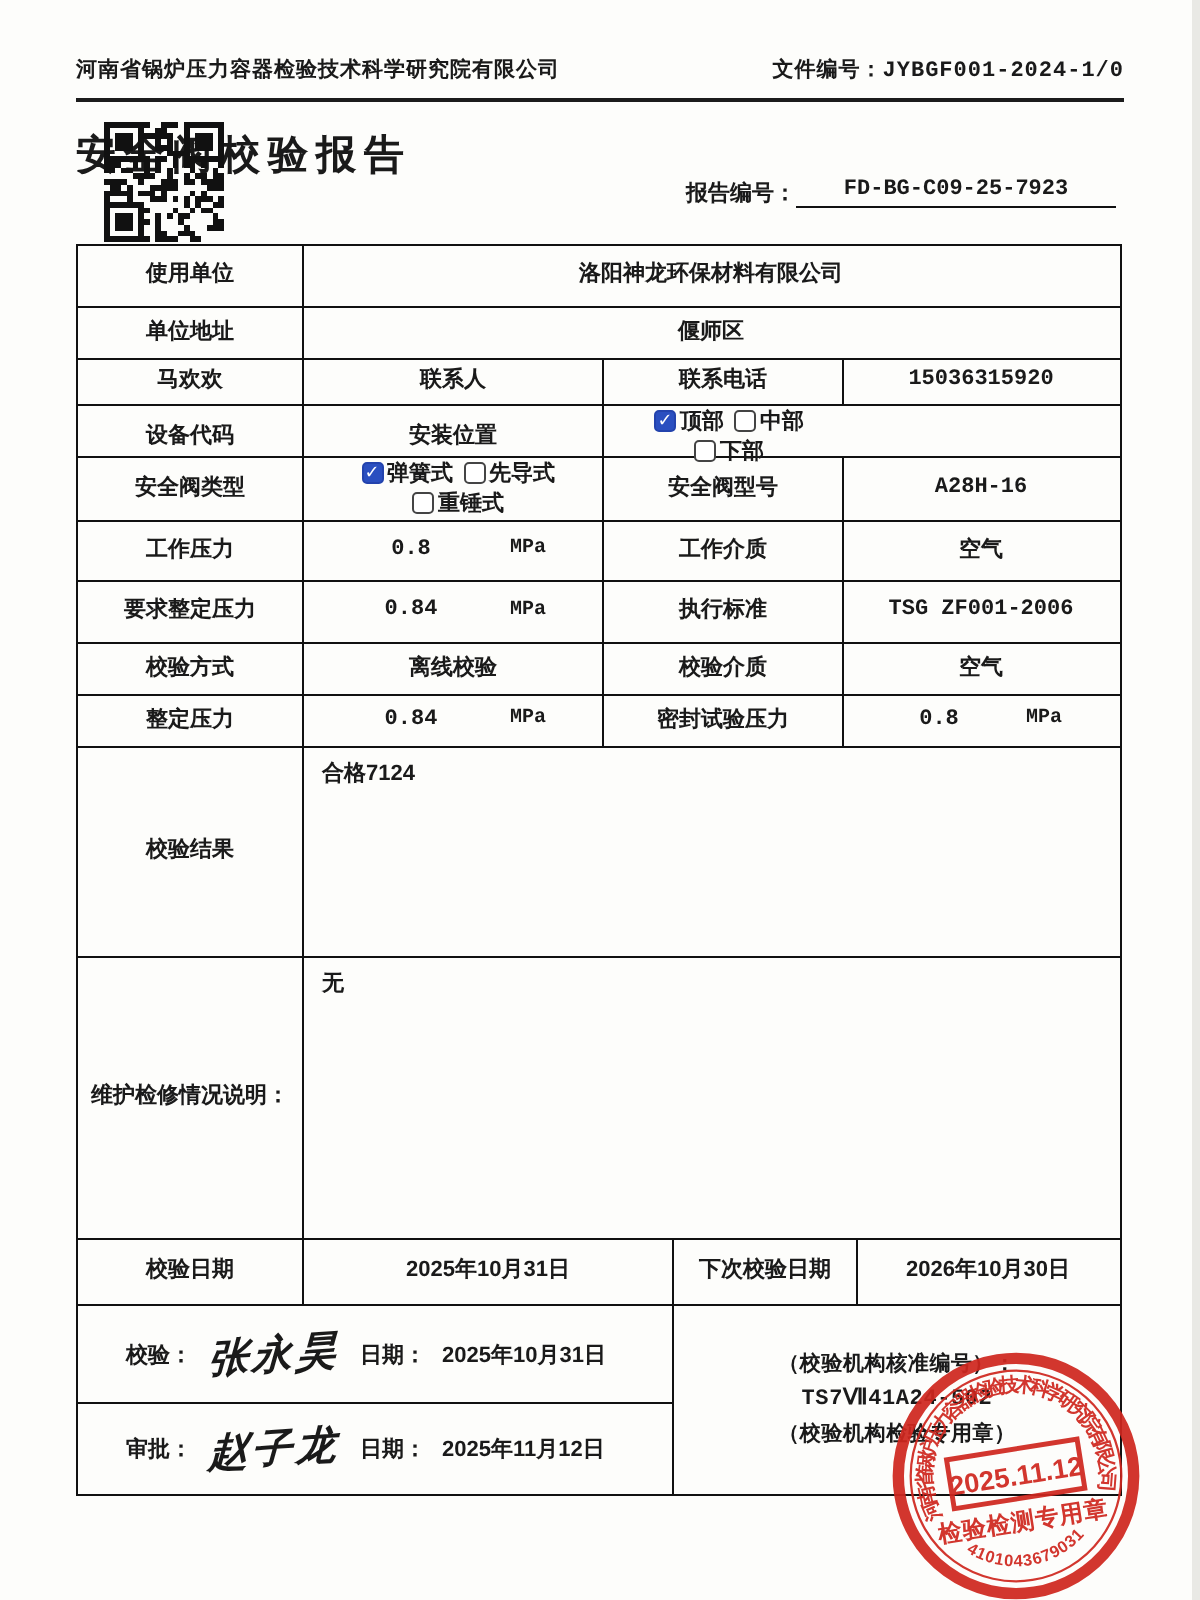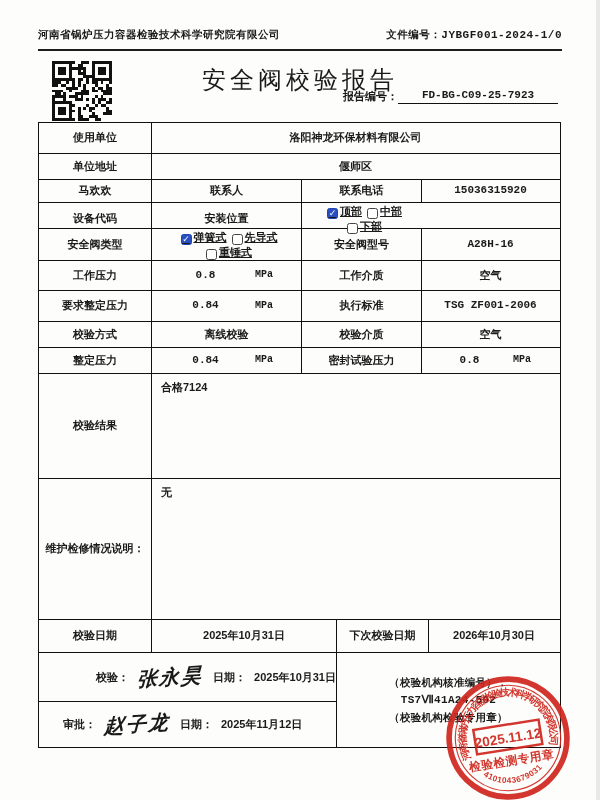--- a/index.html
+++ b/index.html
@@ -14,21 +14,21 @@
   .hdr{
     position:absolute;left:38px;right:38px;top:28px;
     display:flex;justify-content:space-between;align-items:flex-end;
     border-bottom:2.5px solid #1c1c1c;padding-bottom:7px;
     font-size:10.5px;font-weight:bold;letter-spacing:.5px;
   }
   
   .titleblock{position:absolute;left:38px;right:38px;top:54px;height:68px;}
   .qr{position:absolute;left:14px;top:7px;width:60px;height:60px;}
   .doc-title{
-    text-align:center;font-size:24px;font-weight:normal;letter-spacing:4px;
+    font-size:20px;font-weight:bold;letter-spacing:4px;
     margin-top:10px;
   }
   .report-line{
     position:absolute;right:4px;top:35px;display:flex;align-items:flex-end;
     font-size:11px;font-weight:bold;
   }
   .report-no{
     display:inline-block;width:160px;text-align:center;
     border-bottom:1.6px solid #111;padding-bottom:2px;
   }
@@ -46,35 +46,35 @@
   }
   .c:last-child{border-right:none;}
   .span3{grid-column:2/5;}
   .topleft{align-items:flex-start;justify-content:flex-start;text-align:left;padding:7px 9px;}
   .pv{display:flex;width:100%;align-items:center;}
   .pv .val{flex:1;text-align:center;}
   .pv .unit{width:42px;text-align:left;font-family:"Liberation Mono","DejaVu Sans Mono",monospace;font-size:10px;}
   .mono{font-family:"Liberation Mono","DejaVu Sans Mono",monospace;font-size:11px;}
   
   .optline{display:flex;align-items:center;justify-content:center;flex-wrap:wrap;row-gap:1px;}
-  .opt{display:inline-flex;align-items:flex-end;text-decoration:underline;}
+  .opt{display:inline-flex;align-items:flex-start;}
   .cb{
     width:11px;height:11px;border:1.6px solid #444;border-radius:2.5px;
     margin:0 2px 0 5px;box-sizing:border-box;flex:none;
     display:inline-flex;align-items:center;justify-content:center;
     font-size:9px;color:transparent;background:#fff;
   }
   .cb.on{background:#2a4fc0;border-color:#2343ad;color:#fff;}
   .cb.on::after{content:"✓";line-height:1;}
   
   .row-date{display:grid;grid-template-columns:113px 185px 92px 130px;border-bottom:1.5px solid #111;}
   .sigwrap{display:flex;}
   .sigleft{width:298px;border-right:1.5px solid #111;box-sizing:border-box;flex:none;}
   .sigrow{display:flex;align-items:center;height:49px;padding-left:24px;box-sizing:border-box;}
-  .sigrow.first{border-bottom:1.5px solid #111;justify-content:flex-end;}
+  .sigrow.first{border-bottom:1.5px solid #111;}
   .sigrow.second{height:45px;}
   .sig-name{
     font-family:"DejaVu Serif","Liberation Serif",serif;font-style:italic;font-weight:bold;
     font-size:20px;letter-spacing:2px;transform:rotate(-4deg) skewX(-6deg);
     margin:0 10px 0 8px;white-space:nowrap;
   }
   .sig-date-label{margin-right:8px;}
   .sigright{
     flex:1;display:flex;flex-direction:column;justify-content:center;align-items:center;
     font-size:10.5px;line-height:1.65;text-align:center;letter-spacing:.3px;

